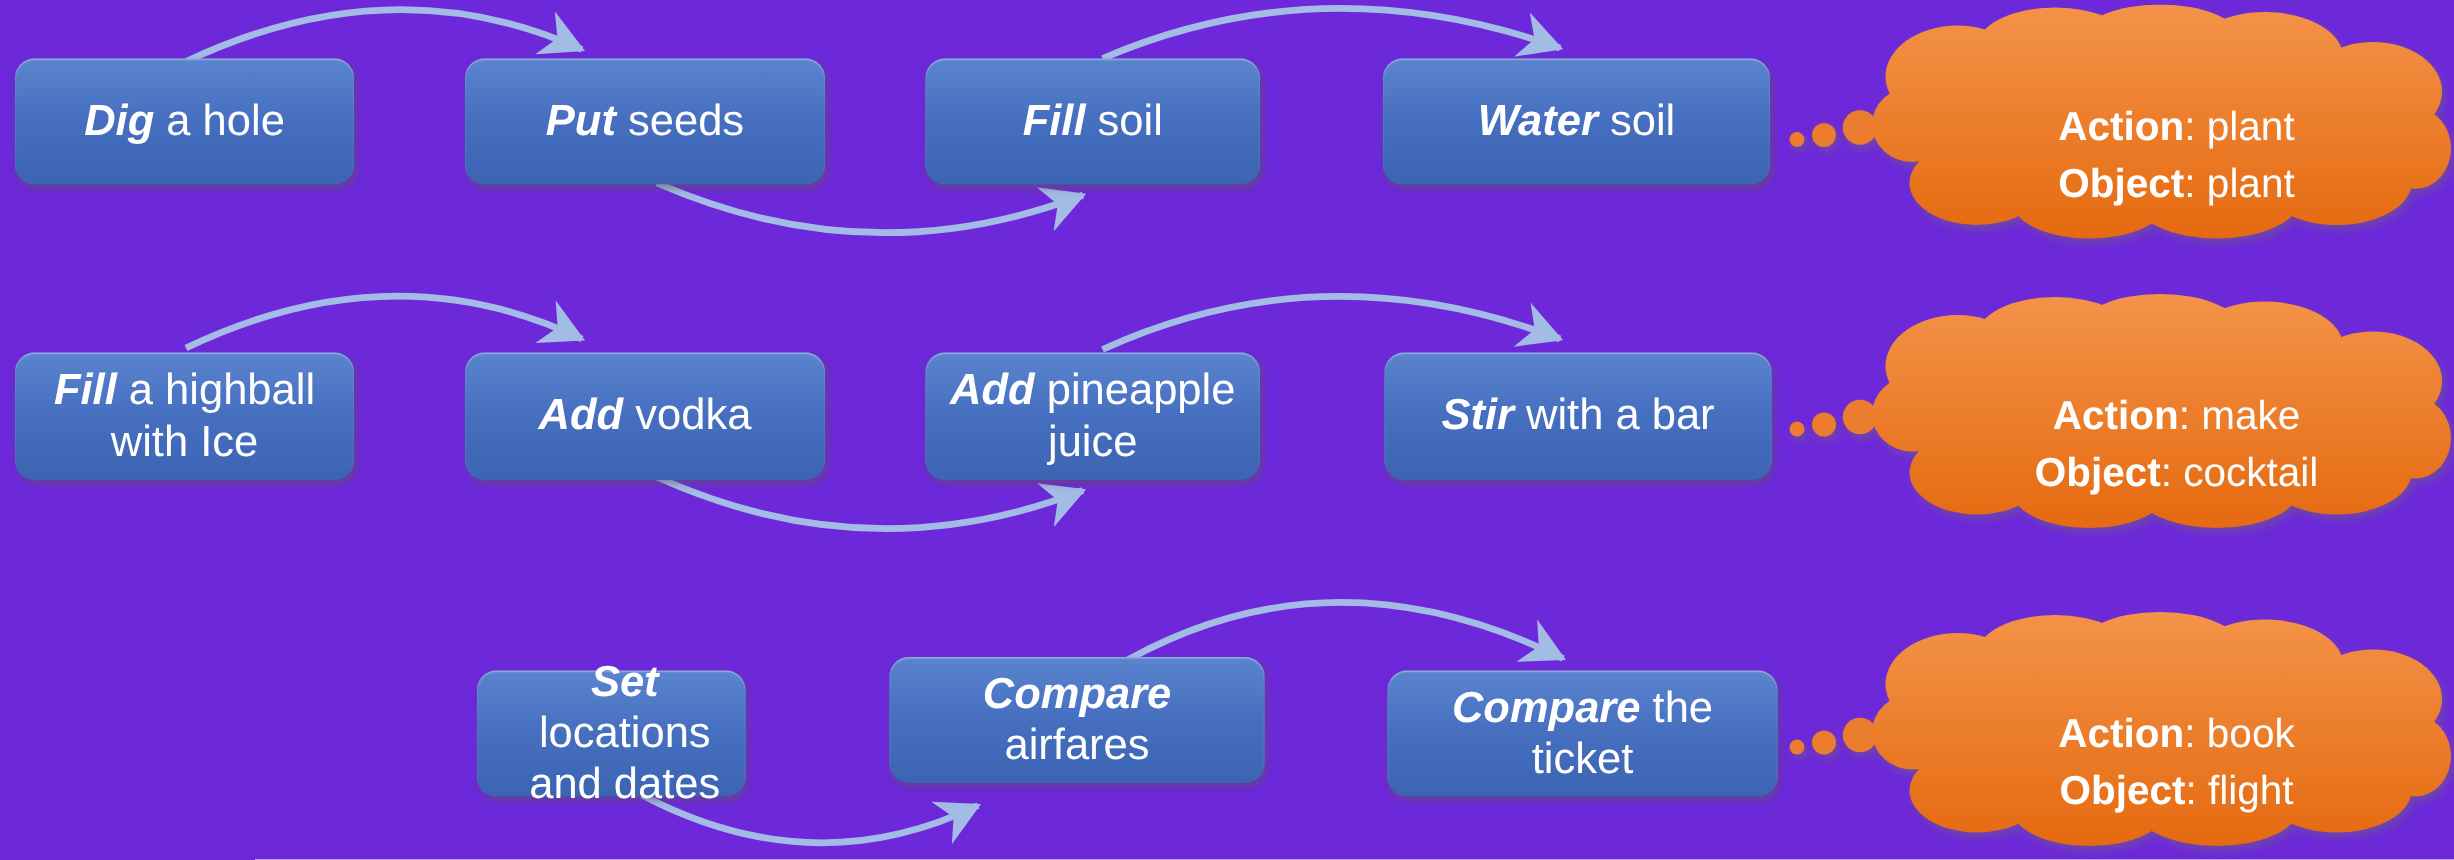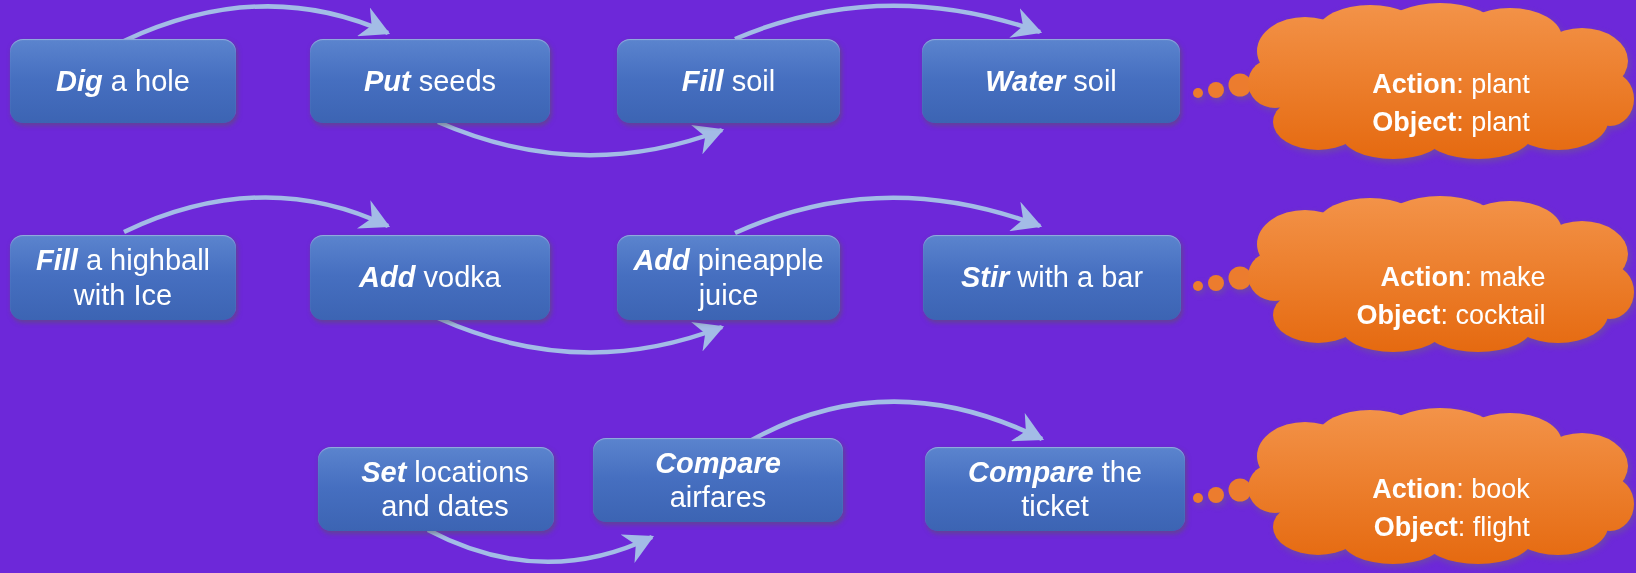--- a/index.html
+++ b/index.html
@@ -24,36 +24,36 @@
   .s11{left:10px;top:39px;width:226px;height:84px;}
   .s12{left:310px;top:39px;width:240px;height:84px;}
   .s13{left:617px;top:39px;width:223px;height:84px;}
   .s14{left:922px;top:39px;width:258px;height:84px;}
   
   .s21{left:10px;top:235px;width:226px;height:85px;}
   .s22{left:310px;top:235px;width:240px;height:85px;}
   .s23{left:617px;top:235px;width:223px;height:85px;}
   .s24{left:923px;top:235px;width:258px;height:85px;}
   
-  .s31{left:318px;top:447px;width:236px;height:84px;padding-left:28px;}
+  .s31{left:318px;top:447px;width:179px;height:84px;padding-left:28px;}
   .s32{left:593px;top:438px;width:250px;height:84px;padding:0 28px;}
   .s33{left:925px;top:447px;width:260px;height:84px;padding:0 20px;}
   
   .cloud{position:absolute;width:446px;height:158px;}
   .c1{left:1190px;top:3px;}
   .c2{left:1190px;top:196px;}
   .c3{left:1190px;top:408px;}
   .cloud svg{position:absolute;left:0;top:0;width:100%;height:100%;
     filter:drop-shadow(2px 3px 3px rgba(110,110,110,.45));}
   .cloud .bubble-text{
     position:absolute;left:84px;right:8px;top:6px;bottom:8px;
     display:flex;align-items:center;justify-content:center;
     color:#fff;font-size:27px;line-height:1.42;
   }
-  .cloud .bubble-inner{display:inline-block;text-align:right;margin-top:44px;}
+  .cloud .bubble-inner{display:inline-block;text-align:center;margin-top:44px;}
   .cloud .b{font-weight:bold;}
   .pre{white-space:pre;}
 </style>
 </head>
 <body>
 
 <div id="canvas">
 
   <svg id="arrows" viewBox="0 0 1636 573">
     <defs>

